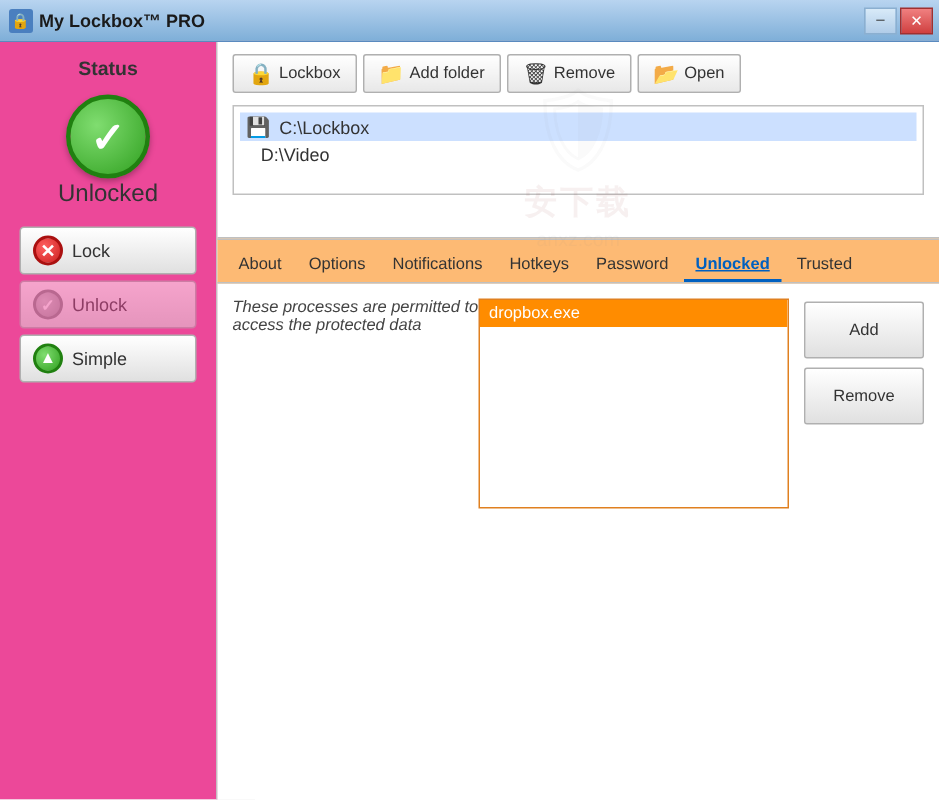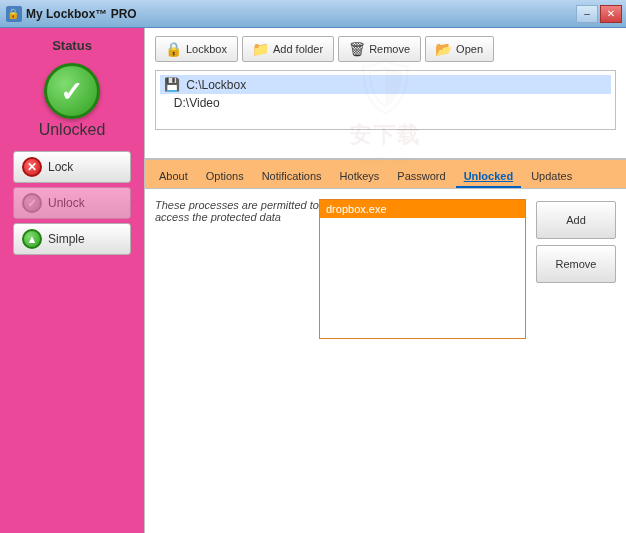--- a/index.html
+++ b/index.html
@@ -437,21 +437,21 @@
       </div>
     </div>
 
     <div class="nav-tabs">
       <span class="nav-tab">About</span>
       <span class="nav-tab">Options</span>
       <span class="nav-tab">Notifications</span>
       <span class="nav-tab">Hotkeys</span>
       <span class="nav-tab">Password</span>
       <span class="nav-tab active underline">Unlocked</span>
-      <span class="nav-tab">Updates</span>
+      <span class="nav-tab">Trusted</span>
     </div>
 
     <div class="trusted-section">
       <div class="trusted-desc">These processes are permitted to access the protected data</div>
 
       <div class="trusted-content">
         <div class="process-list">
           <div class="process-item selected">dropbox.exe</div>
         </div>
 

